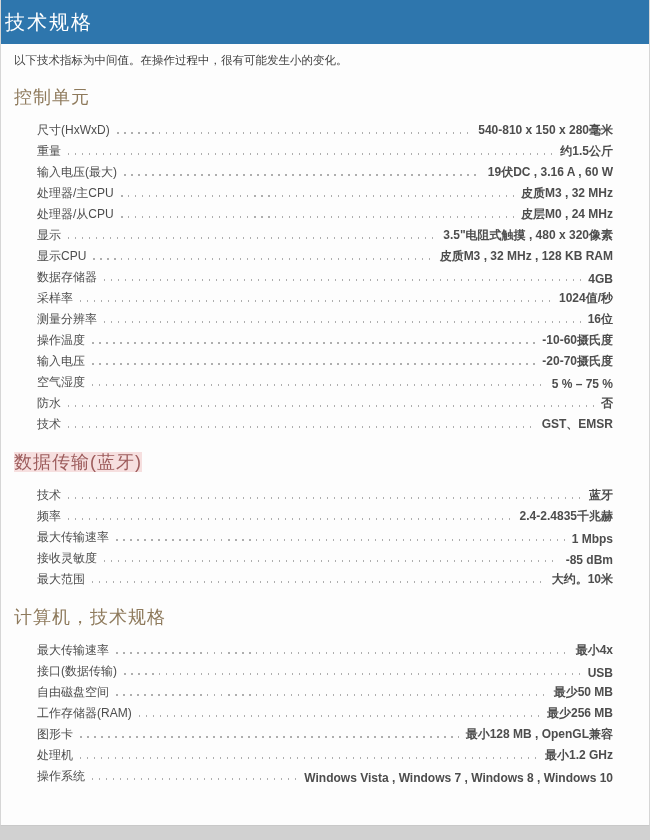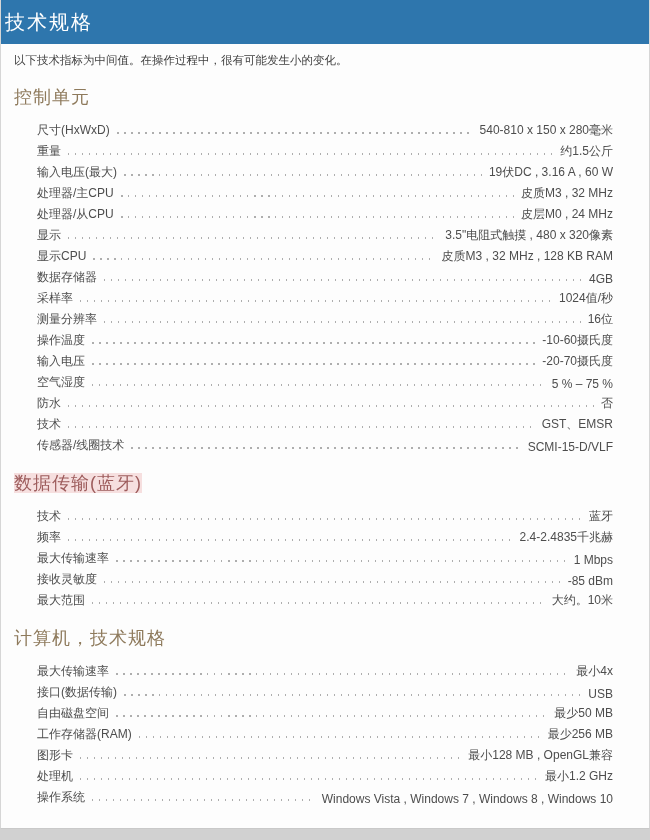--- a/index.html
+++ b/index.html
@@ -53,21 +53,21 @@
   .spec-list { margin-top: 9px; }
   .spec-row {
     display: flex;
     align-items: flex-end;
     height: 21px;
     padding: 0 36px;
     font-size: 12px;
     color: #4d4d4d;
   }
   .spec-label { white-space: nowrap; }
-  .spec-value { white-space: nowrap; }
+  .spec-value { white-space: nowrap; font-weight: bold; }
   .leader {
     flex: 1;
     height: 2px;
     align-self: flex-end;
     margin: 0 7px 5px 7px;
     background-image: repeating-linear-gradient(
       to right,
       var(--dot-color, #aeaeae) 0px,
       var(--dot-color, #aeaeae) 1.5px,
       transparent 1.5px,
@@ -171,25 +171,20 @@
     <span class="leader"></span>
     <span class="spec-value">否</span>
   </div>
 
   <div class="spec-row">
     <span class="spec-label">技术</span>
     <span class="leader"></span>
     <span class="spec-value">GST、EMSR</span>
   </div>
 
-  <div class="spec-row">
-    <span class="spec-label">传感器/线圈技术</span>
-    <span class="leader"></span>
-    <span class="spec-value">SCMI-15-D/VLF</span>
-  </div>
 </div>
   </section>
 
   <section>
     <h2 class="section-heading"><span class="title-text hl">数据传输(蓝牙)</span></h2>
     <div class="spec-list">
   <div class="spec-row">
     <span class="spec-label">技术</span>
     <span class="leader"></span>
     <span class="spec-value">蓝牙</span>

